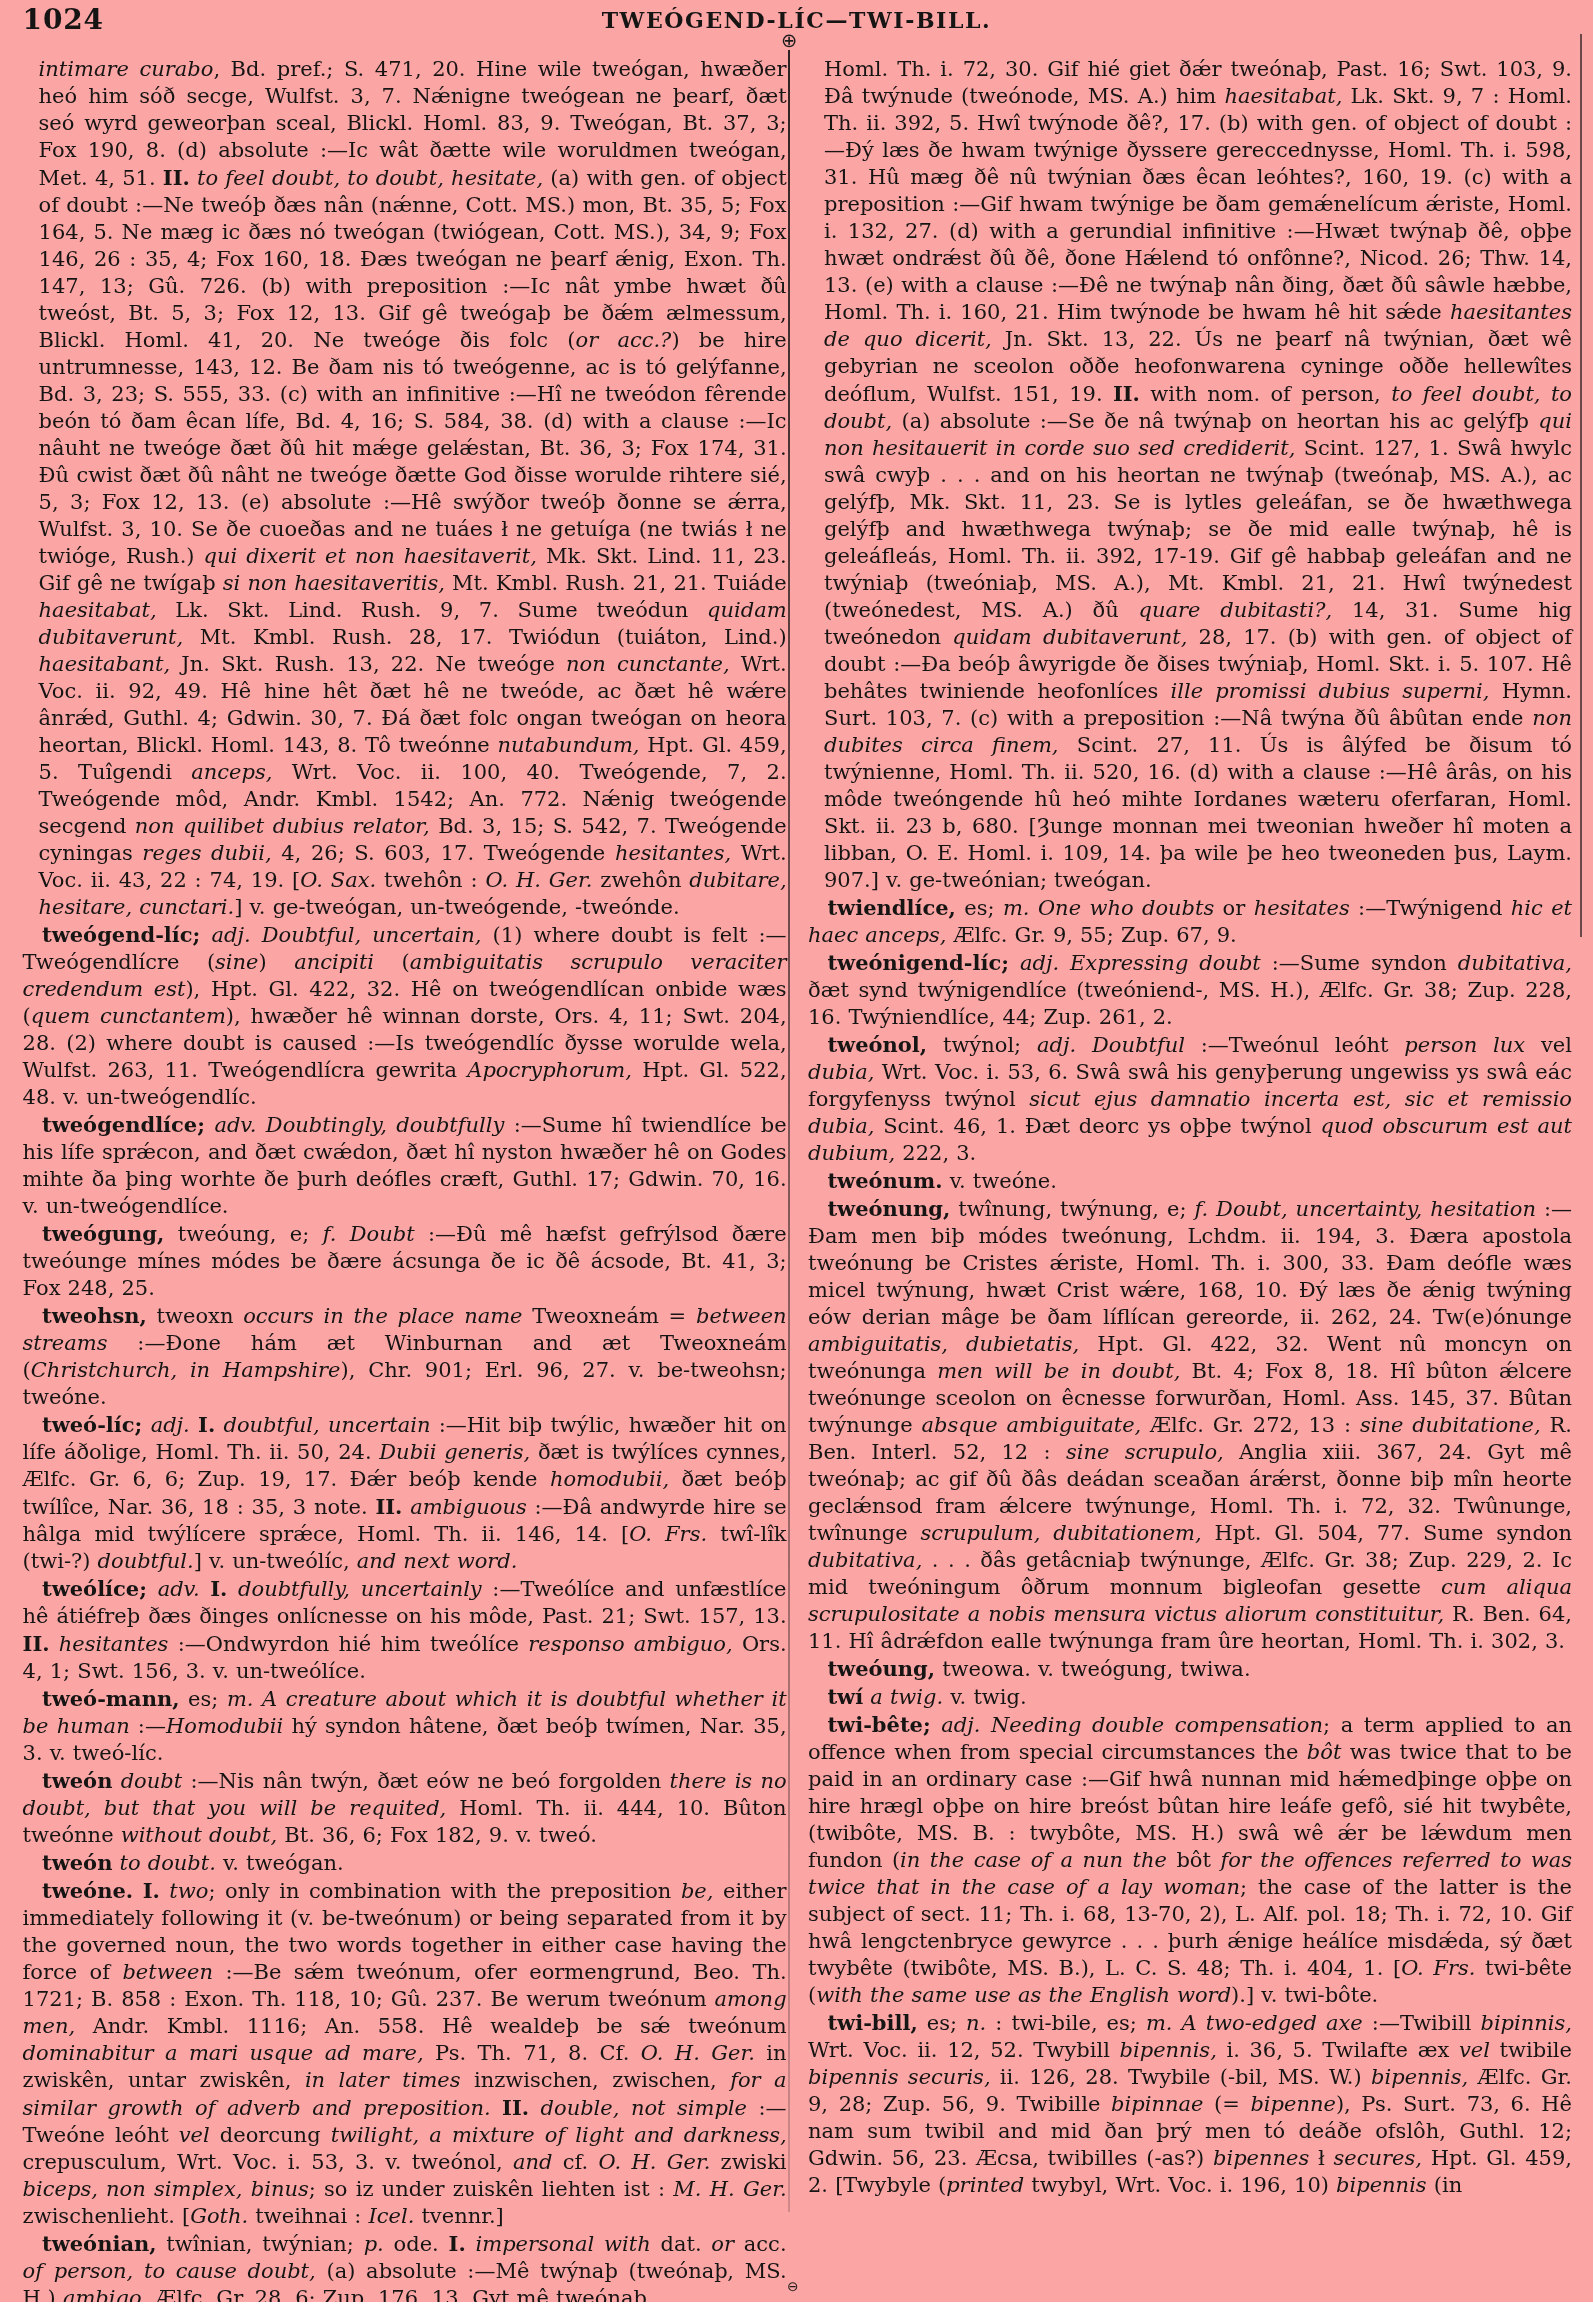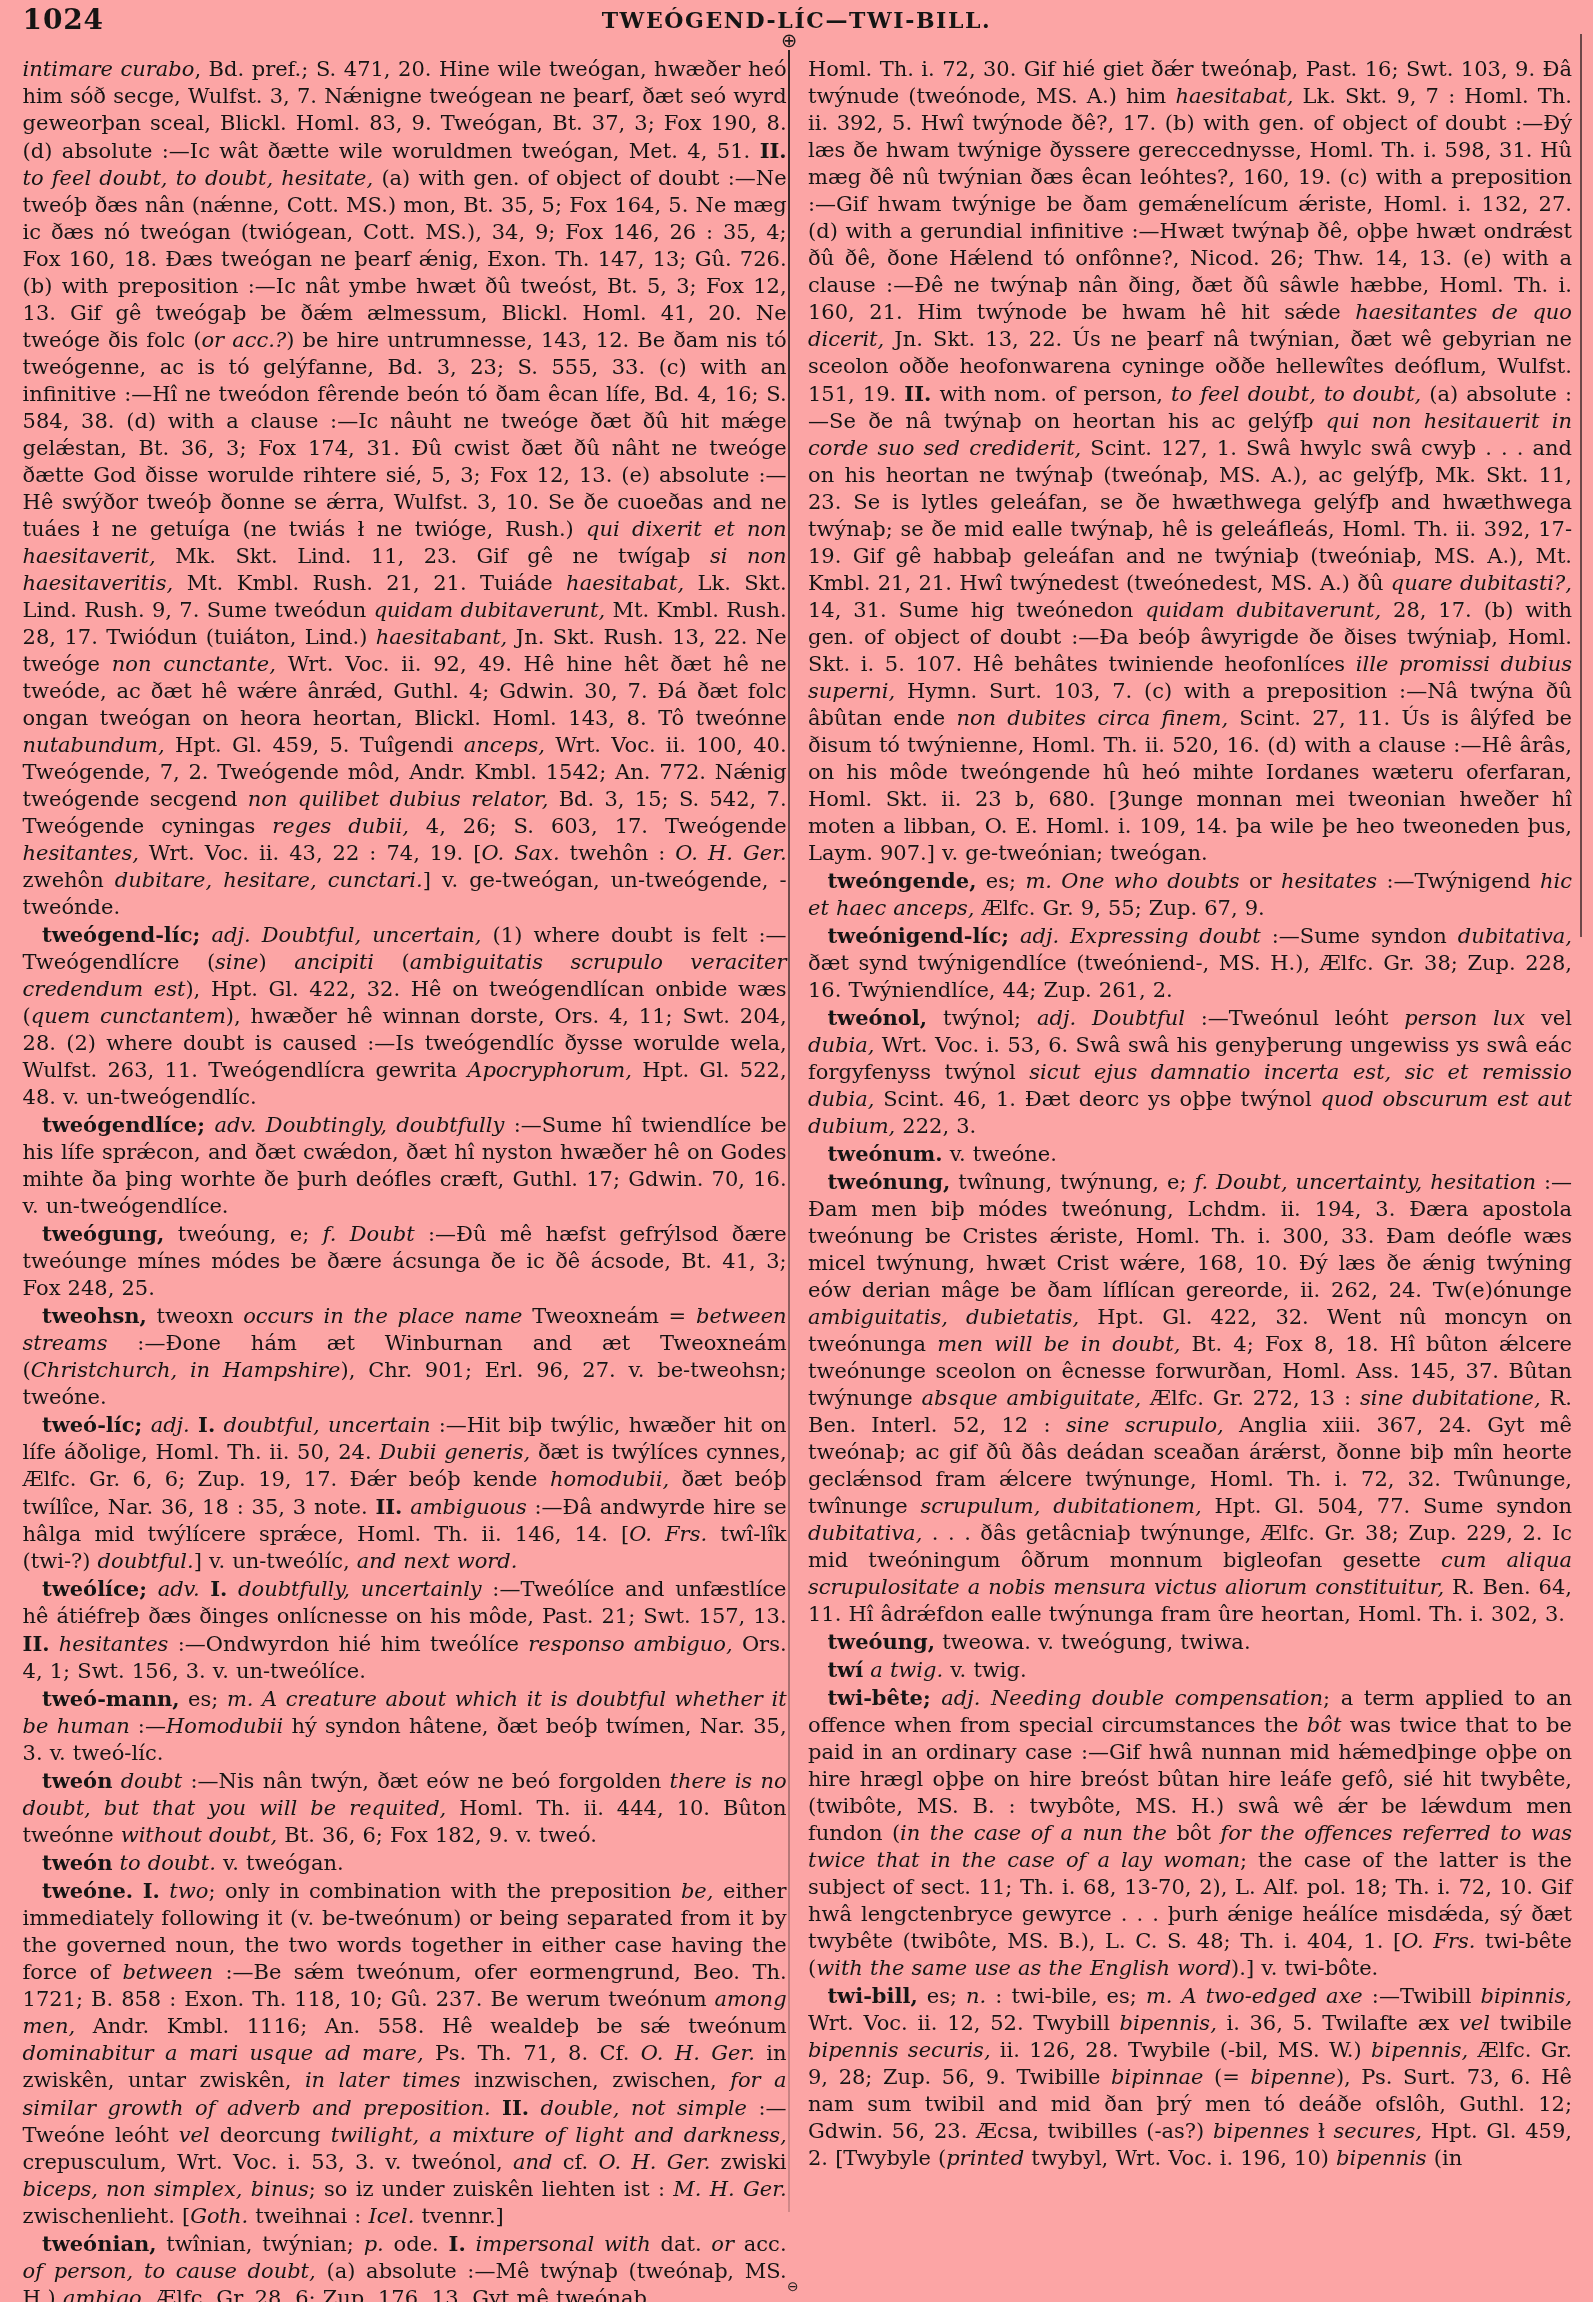--- a/index.html
+++ b/index.html
@@ -27,21 +27,21 @@
     top: 56px;
     width: 764px;
     text-align: justify;
     font-size: 21px;
     line-height: 27px;
     word-spacing: 0.02em;
   }
   .col.left  { left: 22.6px; }
   .col.right { left: 808px; }
   .col p.entry { margin: 0; text-indent: 19.4px; }
-  .col p.entry.cont { text-indent: 0; }
+  .col p.entry.cont { text-indent: 0; margin-left: 16px; }
   .col b { font-weight: 700; }
   .col i { font-style: italic; }
   .divider {
     position: absolute;
     left: 788px; top: 50px;
     width: 1.6px; height: 2162px;
     background: linear-gradient(to bottom, rgba(10,10,10,0.85) 0%, rgba(10,10,10,0.55) 45%, rgba(10,10,10,0.18) 100%);
   }
   .edge-artifact {
     position: absolute;
@@ -79,21 +79,21 @@
       <p class="entry"><b>tweó-líc;</b> <i>adj.</i> <b>I.</b> <i>doubtful, uncertain</i> :—Hit biþ twýlic, hwæðer hit on lífe áðolige, Homl. Th. ii. 50, 24. <i>Dubii generis,</i> ðæt is twýlíces cynnes, Ælfc. Gr. 6, 6; Zup. 19, 17. Ðǽr beóþ kende <i>homodubii,</i> ðæt beóþ twílîce, Nar. 36, 18 : 35, 3 note. <b>II.</b> <i>ambiguous</i> :—Ðâ andwyrde hire se hâlga mid twýlícere sprǽce, Homl. Th. ii. 146, 14. [<i>O. Frs.</i> twî-lîk (twi-?) <i>doubtful.</i>] v. un-tweólíc, <i>and next word.</i></p>
       <p class="entry"><b>tweólíce;</b> <i>adv.</i> <b>I.</b> <i>doubtfully, uncertainly</i> :—Tweólíce and unfæstlíce hê átiéfreþ ðæs ðinges onlícnesse on his môde, Past. 21; Swt. 157, 13. <b>II.</b> <i>hesitantes</i> :—Ondwyrdon hié him tweólíce <i>responso ambiguo,</i> Ors. 4, 1; Swt. 156, 3. v. un-tweólíce.</p>
       <p class="entry"><b>tweó-mann,</b> es; <i>m. A creature about which it is doubtful whether it be human</i> :—<i>Homodubii</i> hý syndon hâtene, ðæt beóþ twímen, Nar. 35, 3. v. tweó-líc.</p>
       <p class="entry"><b>tweón</b> <i>doubt</i> :—Nis nân twýn, ðæt eów ne beó forgolden <i>there is no doubt, but that you will be requited,</i> Homl. Th. ii. 444, 10. Bûton tweónne <i>without doubt,</i> Bt. 36, 6; Fox 182, 9. v. tweó.</p>
       <p class="entry"><b>tweón</b> <i>to doubt.</i> v. tweógan.</p>
       <p class="entry"><b>tweóne.</b> <b>I.</b> <i>two</i>; only in combination with the preposition <i>be,</i> either immediately following it (v. be-tweónum) or being separated from it by the governed noun, the two words together in either case having the force of <i>between</i> :—Be sǽm tweónum, ofer eormengrund, Beo. Th. 1721; B. 858 : Exon. Th. 118, 10; Gû. 237. Be werum tweónum <i>among men,</i> Andr. Kmbl. 1116; An. 558. Hê wealdeþ be sǽ tweónum <i>dominabitur a mari usque ad mare,</i> Ps. Th. 71, 8. Cf. <i>O. H. Ger.</i> in zwiskên, untar zwiskên, <i>in later times</i> inzwischen, zwischen, <i>for a similar growth of adverb and preposition.</i> <b>II.</b> <i>double, not simple</i> :—Tweóne leóht <i>vel</i> deorcung <i>twilight, a mixture of light and darkness,</i> crepusculum, Wrt. Voc. i. 53, 3. v. tweónol, <i>and</i> cf. <i>O. H. Ger.</i> zwiski <i>biceps, non simplex, binus</i>; so iz under zuiskên liehten ist : <i>M. H. Ger.</i> zwischenlieht. [<i>Goth.</i> tweihnai : <i>Icel.</i> tvennr.]</p>
       <p class="entry"><b>tweónian,</b> twînian, twýnian; <i>p.</i> ode. <b>I.</b> <i>impersonal with</i> dat. <i>or</i> acc. <i>of person, to cause doubt,</i> (a) absolute :—Mê twýnaþ (tweónaþ, MS. H.) <i>ambigo,</i> Ælfc. Gr. 28, 6; Zup. 176, 13. Gyt mê tweónaþ,</p>
     </div>
   <div class="col right">
       <p class="entry cont">Homl. Th. i. 72, 30. Gif hié giet ðǽr tweónaþ, Past. 16; Swt. 103, 9. Ðâ twýnude (tweónode, MS. A.) him <i>haesitabat,</i> Lk. Skt. 9, 7 : Homl. Th. ii. 392, 5. Hwî twýnode ðê?, 17. (b) with gen. of object of doubt :—Ðý læs ðe hwam twýnige ðyssere gereccednysse, Homl. Th. i. 598, 31. Hû mæg ðê nû twýnian ðæs êcan leóhtes?, 160, 19. (c) with a preposition :—Gif hwam twýnige be ðam gemǽnelícum ǽriste, Homl. i. 132, 27. (d) with a gerundial infinitive :—Hwæt twýnaþ ðê, oþþe hwæt ondrǽst ðû ðê, ðone Hǽlend tó onfônne?, Nicod. 26; Thw. 14, 13. (e) with a clause :—Ðê ne twýnaþ nân ðing, ðæt ðû sâwle hæbbe, Homl. Th. i. 160, 21. Him twýnode be hwam hê hit sǽde <i>haesitantes de quo dicerit,</i> Jn. Skt. 13, 22. Ús ne þearf nâ twýnian, ðæt wê gebyrian ne sceolon oððe heofonwarena cyninge oððe hellewîtes deóflum, Wulfst. 151, 19. <b>II.</b> with nom. of person, <i>to feel doubt, to doubt,</i> (a) absolute :—Se ðe nâ twýnaþ on heortan his ac gelýfþ <i>qui non hesitauerit in corde suo sed crediderit,</i> Scint. 127, 1. Swâ hwylc swâ cwyþ . . . and on his heortan ne twýnaþ (tweónaþ, MS. A.), ac gelýfþ, Mk. Skt. 11, 23. Se is lytles geleáfan, se ðe hwæthwega gelýfþ and hwæthwega twýnaþ; se ðe mid ealle twýnaþ, hê is geleáfleás, Homl. Th. ii. 392, 17-19. Gif gê habbaþ geleáfan and ne twýniaþ (tweóniaþ, MS. A.), Mt. Kmbl. 21, 21. Hwî twýnedest (tweónedest, MS. A.) ðû <i>quare dubitasti?,</i> 14, 31. Sume hig tweónedon <i>quidam dubitaverunt,</i> 28, 17. (b) with gen. of object of doubt :—Ða beóþ âwyrigde ðe ðises twýniaþ, Homl. Skt. i. 5. 107. Hê behâtes twiniende heofonlíces <i>ille promissi dubius superni,</i> Hymn. Surt. 103, 7. (c) with a preposition :—Nâ twýna ðû âbûtan ende <i>non dubites circa finem,</i> Scint. 27, 11. Ús is âlýfed be ðisum tó twýnienne, Homl. Th. ii. 520, 16. (d) with a clause :—Hê ârâs, on his môde tweóngende hû heó mihte Iordanes wæteru oferfaran, Homl. Skt. ii. 23 b, 680. [Ȝunge monnan mei tweonian hweðer hî moten a libban, O. E. Homl. i. 109, 14. þa wile þe heo tweoneden þus, Laym. 907.] v. ge-tweónian; tweógan.</p>
-      <p class="entry"><b>tweóngende,</b> es; <i>m. One who doubts</i> or <i>hesitates</i> :—Twýnigend <i>hic et haec anceps,</i> Ælfc. Gr. 9, 55; Zup. 67, 9.</p>
+      <p class="entry"><b>twiendlíce,</b> es; <i>m. One who doubts</i> or <i>hesitates</i> :—Twýnigend <i>hic et haec anceps,</i> Ælfc. Gr. 9, 55; Zup. 67, 9.</p>
       <p class="entry"><b>tweónigend-líc;</b> <i>adj. Expressing doubt</i> :—Sume syndon <i>dubitativa,</i> ðæt synd twýnigendlíce (tweóniend-, MS. H.), Ælfc. Gr. 38; Zup. 228, 16. Twýniendlíce, 44; Zup. 261, 2.</p>
       <p class="entry"><b>tweónol,</b> twýnol; <i>adj. Doubtful</i> :—Tweónul leóht <i>person lux</i> vel <i>dubia,</i> Wrt. Voc. i. 53, 6. Swâ swâ his genyþerung ungewiss ys swâ eác forgyfenyss twýnol <i>sicut ejus damnatio incerta est, sic et remissio dubia,</i> Scint. 46, 1. Ðæt deorc ys oþþe twýnol <i>quod obscurum est aut dubium,</i> 222, 3.</p>
       <p class="entry"><b>tweónum.</b> v. tweóne.</p>
       <p class="entry"><b>tweónung,</b> twînung, twýnung, e; <i>f. Doubt, uncertainty, hesitation</i> :—Ðam men biþ módes tweónung, Lchdm. ii. 194, 3. Ðæra apostola tweónung be Cristes ǽriste, Homl. Th. i. 300, 33. Ðam deófle wæs micel twýnung, hwæt Crist wǽre, 168, 10. Ðý læs ðe ǽnig twýning eów derian mâge be ðam líflícan gereorde, ii. 262, 24. Tw(e)ónunge <i>ambiguitatis, dubietatis,</i> Hpt. Gl. 422, 32. Went nû moncyn on tweónunga <i>men will be in doubt,</i> Bt. 4; Fox 8, 18. Hî bûton ǽlcere tweónunge sceolon on êcnesse forwurðan, Homl. Ass. 145, 37. Bûtan twýnunge <i>absque ambiguitate,</i> Ælfc. Gr. 272, 13 : <i>sine dubitatione,</i> R. Ben. Interl. 52, 12 : <i>sine scrupulo,</i> Anglia xiii. 367, 24. Gyt mê tweónaþ; ac gif ðû ðâs deádan sceaðan árǽrst, ðonne biþ mîn heorte geclǽnsod fram ǽlcere twýnunge, Homl. Th. i. 72, 32. Twûnunge, twînunge <i>scrupulum, dubitationem,</i> Hpt. Gl. 504, 77. Sume syndon <i>dubitativa,</i> . . . ðâs getâcniaþ twýnunge, Ælfc. Gr. 38; Zup. 229, 2. Ic mid tweóningum ôðrum monnum bigleofan gesette <i>cum aliqua scrupulositate a nobis mensura victus aliorum constituitur,</i> R. Ben. 64, 11. Hî âdrǽfdon ealle twýnunga fram ûre heortan, Homl. Th. i. 302, 3.</p>
       <p class="entry"><b>tweóung,</b> tweowa. v. tweógung, twiwa.</p>
       <p class="entry"><b>twí</b> <i>a twig.</i> v. twig.</p>
       <p class="entry"><b>twi-bête;</b> <i>adj. Needing double compensation</i>; a term applied to an offence when from special circumstances the <i>bôt</i> was twice that to be paid in an ordinary case :—Gif hwâ nunnan mid hǽmedþinge oþþe on hire hrægl oþþe on hire breóst bûtan hire leáfe gefô, sié hit twybête, (twibôte, MS. B. : twybôte, MS. H.) swâ wê ǽr be lǽwdum men fundon (<i>in the case of a nun the</i> bôt <i>for the offences referred to was twice that in the case of a lay woman</i>; the case of the latter is the subject of sect. 11; Th. i. 68, 13-70, 2), L. Alf. pol. 18; Th. i. 72, 10. Gif hwâ lengctenbryce gewyrce . . . þurh ǽnige heálíce misdǽda, sý ðæt twybête (twibôte, MS. B.), L. C. S. 48; Th. i. 404, 1. [<i>O. Frs.</i> twi-bête (<i>with the same use as the English word</i>).] v. twi-bôte.</p>
       <p class="entry"><b>twi-bill,</b> es; <i>n.</i> : twi-bile, es; <i>m. A two-edged axe</i> :—Twibill <i>bipinnis,</i> Wrt. Voc. ii. 12, 52. Twybill <i>bipennis,</i> i. 36, 5. Twilafte æx <i>vel</i> twibile <i>bipennis securis,</i> ii. 126, 28. Twybile (-bil, MS. W.) <i>bipennis,</i> Ælfc. Gr. 9, 28; Zup. 56, 9. Twibille <i>bipinnae</i> (= <i>bipenne</i>), Ps. Surt. 73, 6. Hê nam sum twibil and mid ðan þrý men tó deáðe ofslôh, Guthl. 12; Gdwin. 56, 23. Æcsa, twibilles (-as?) <i>bipennes</i> ł <i>secures,</i> Hpt. Gl. 459, 2. [Twybyle (<i>printed</i> twybyl, Wrt. Voc. i. 196, 10) <i>bipennis</i> (in</p>
     </div>
 

